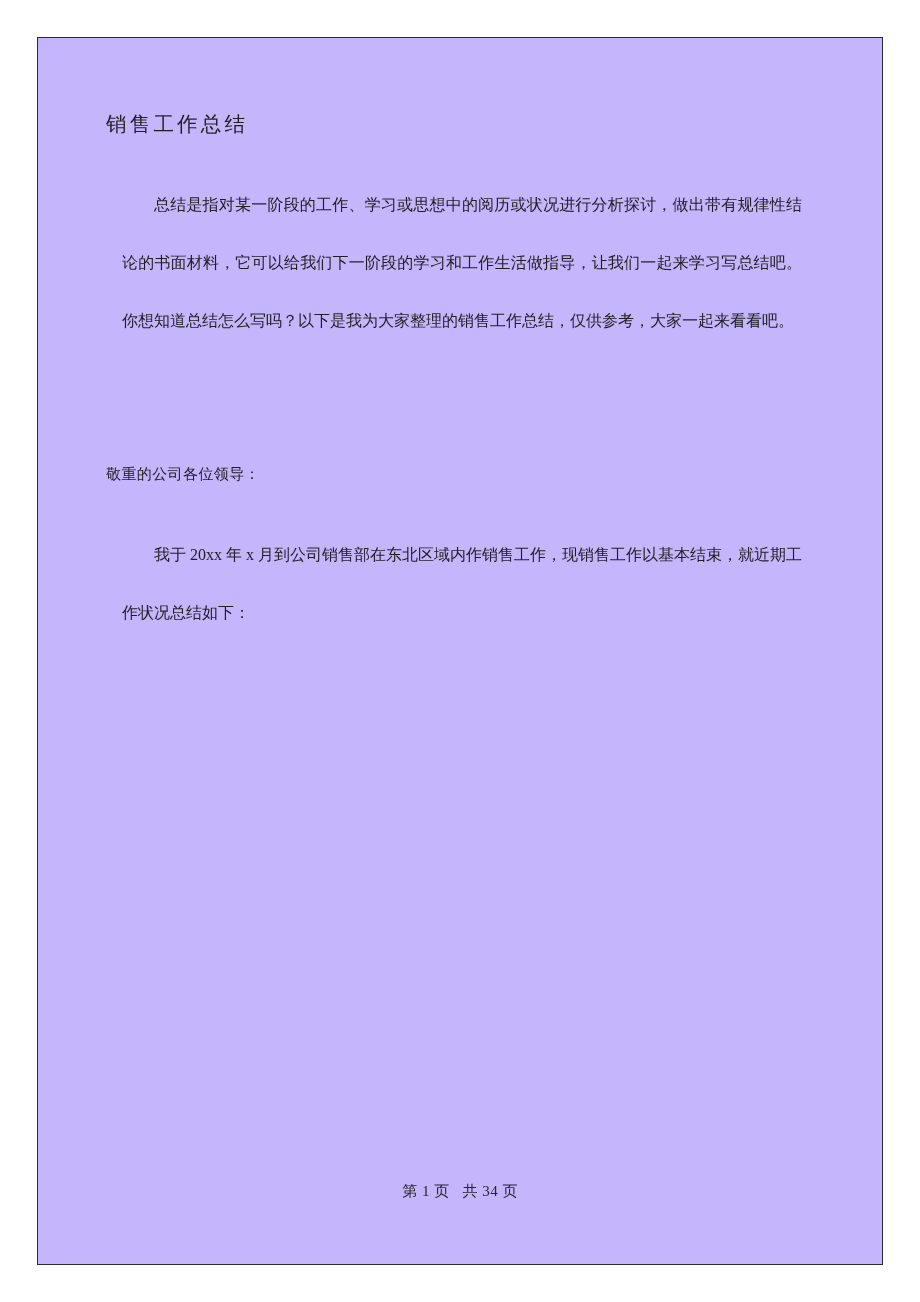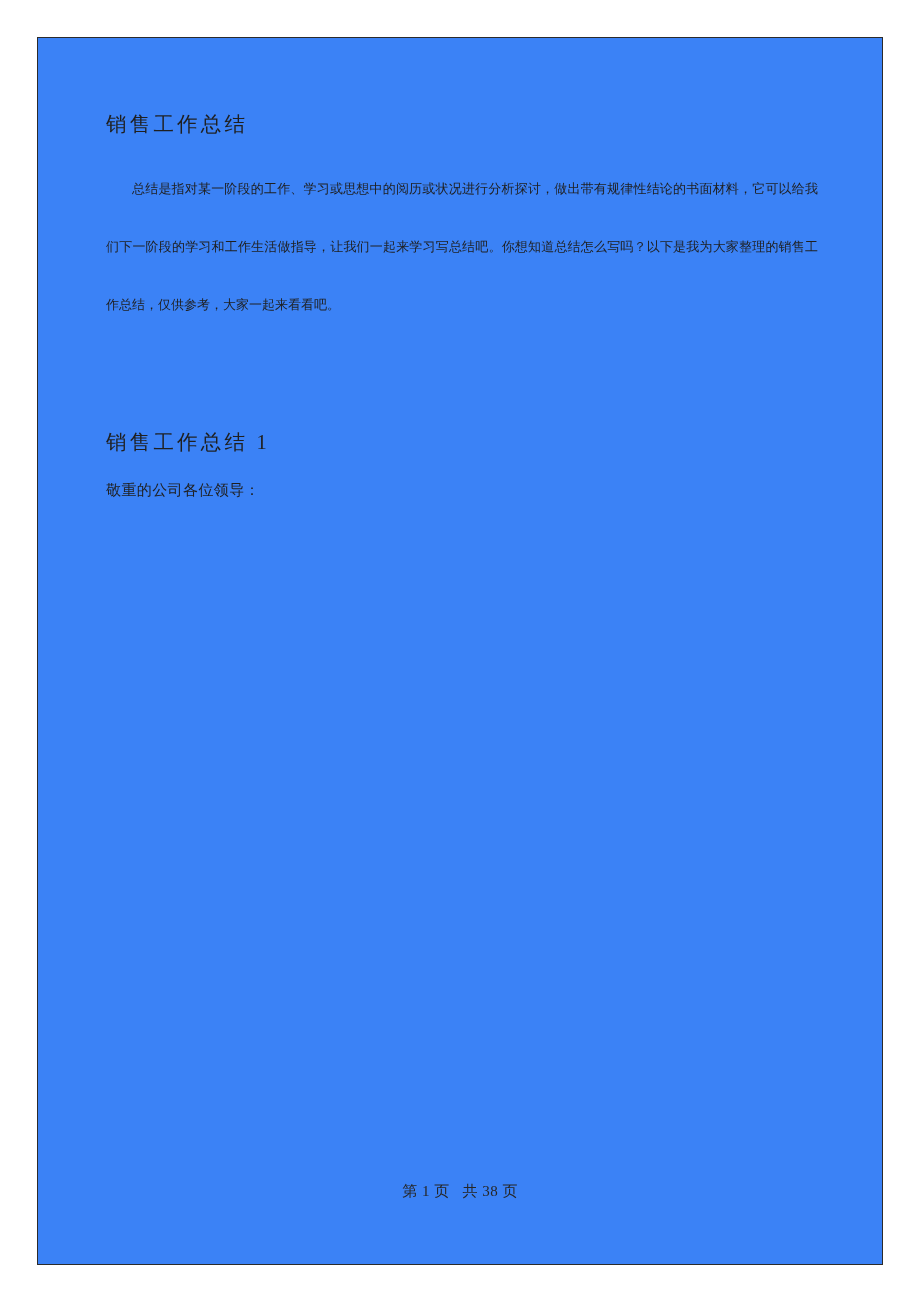--- a/index.html
+++ b/index.html
@@ -17,21 +17,21 @@
 
   
   #page-frame {
     position: absolute;
     left: 37px;
     top: 37px;
     width: 846px;
     height: 1228px;
     border: 1.4px solid #2b2b2b;
     box-sizing: border-box;
-    background: #3b82f6;
+    background: #c4b5fd;
   }
 
   
   #content {
     position: absolute;
     left: 68px;            
     top: 62px;             
     width: 712px;
     box-sizing: border-box;
   }
@@ -46,26 +46,26 @@
   }
 
   .plain-line {
     font-size: 15px;
     line-height: 48px;
     letter-spacing: 0.4px;
     color: #1f1f1f;
   }
 
   .para {
-    font-size: 13px;
+    font-size: 16px;
     line-height: 58px;
     color: #1f1f1f;
     text-align: justify;
     text-justify: inter-character;
-    margin: 0;
+    margin: 16px;
   }
   .para.indent {
     text-indent: 2em;
   }
 
   
   .gap-sm { height: 22px; }
   .gap-lg { height: 84px; }
   .gap-xs { height: 12px; }
 
@@ -90,29 +90,29 @@
   <div id="content">
 
     <div class="doc-title">销售工作总结</div>
 
     <div class="gap-xs"></div>
 
     <p class="para indent">总结是指对某一阶段的工作、学习或思想中的阅历或状况进行分析探讨，做出带有规律性结论的书面材料，它可以给我们下一阶段的学习和工作生活做指导，让我们一起来学习写总结吧。你想知道总结怎么写吗？以下是我为大家整理的销售工作总结，仅供参考，大家一起来看看吧。</p>
 
     <div class="gap-lg"></div>
 
-    <div class="section-heading">销售工作总结 1</div>
 
     <div class="plain-line">敬重的公司各位领导：</div>
 
     <div class="gap-xs"></div>
 
+    <p class="para indent">我于 20xx 年 x 月到公司销售部在东北区域内作销售工作，现销售工作以基本结束，就近期工作状况总结如下：</p>
 
     <div class="gap-sm"></div>
 
 
   </div>
 
   <div id="page-footer">
-    <span>第 1 页   共 38 页</span>
+    <span>第 1 页   共 34 页</span>
   </div>
 
 </div>
 
 </body></html>

